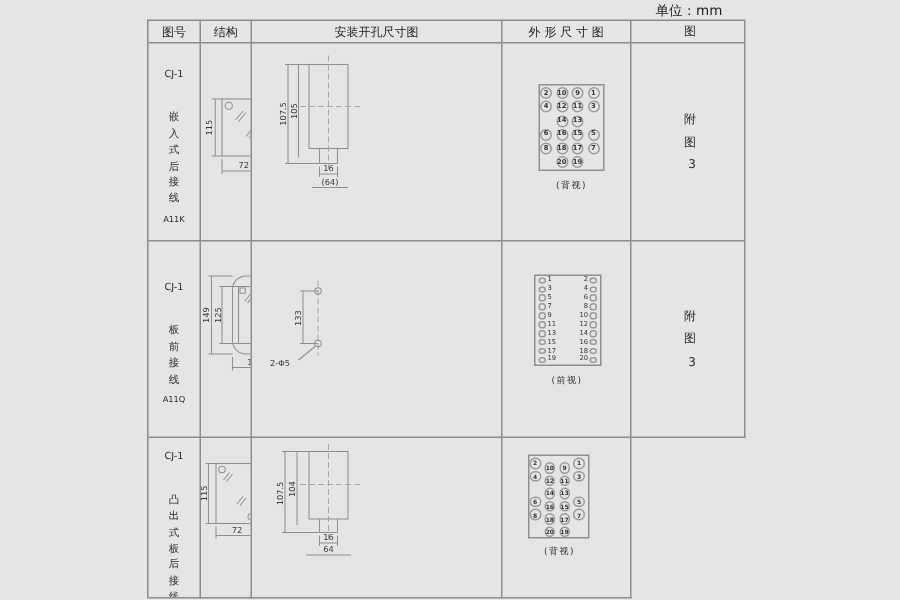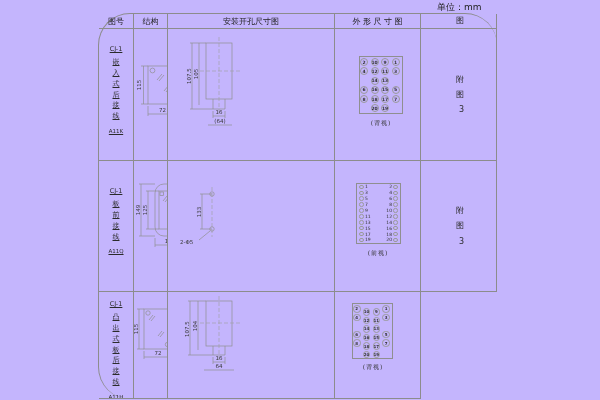--- a/index.html
+++ b/index.html
@@ -1,30 +1,30 @@
 <!DOCTYPE html>
 <html><head>
 <meta charset="utf-8">
 <style>
   html,body{margin:0;padding:0;background:#fff;}
-  .canvas{position:relative;width:600px;height:400px;background:#c4b5fd;overflow:hidden;
+  .canvas{position:relative;width:600px;height:400px;background:#e5e5e5;overflow:hidden;
           font-family:"DejaVu Sans","Liberation Sans",sans-serif;color:#2b2b2b;}
   .unit{position:absolute;left:437px;top:1px;font-size:9px;color:#222;}
   .tbl{position:absolute;left:98px;top:13px;display:grid;
        grid-template-columns:35px 34px 167px 86px 76px;
        grid-template-rows:15px 132px 131px 107px;
-       border-left:1px solid #8c8c8c;border-top:1px solid #8c8c8c;border-radius:32px;}
+       border-left:1px solid #8c8c8c;border-top:1px solid #8c8c8c;}
   .c{position:relative;border-right:1px solid #8c8c8c;border-bottom:1px solid #8c8c8c;
      box-sizing:border-box;overflow:hidden;}
   .hc{display:flex;align-items:center;justify-content:center;font-size:8px;color:#222;}
   .fig{display:flex;align-items:center;justify-content:center;}
   .fig span{width:11px;font-size:8px;line-height:1.9;text-align:right;word-break:break-all;}
-  .str{display:flex;flex-direction:column;align-items:center;text-decoration:underline;}
+  .str{display:flex;flex-direction:column;align-items:center;}
   .str .model{font-size:6.5px;}
-  .str .desc{width:9px;font-size:7px;line-height:1.55;text-align:center;word-break:break-all;margin-top:4px;}
+  .str .desc{width:9px;font-size:7px;line-height:1.55;text-align:center;word-break:break-all;margin-top:20px;}
   .str .code{font-size:5.5px;margin-top:6px;}
   svg.draw{position:absolute;left:0;top:0;}
   svg .ln{stroke:#8f8f8f;fill:none;stroke-width:0.7;}
   svg .dash{stroke:#9f9f9f;fill:none;stroke-width:0.6;stroke-dasharray:4 2;}
   svg text{fill:#3a3a3a;font-size:5.5px;stroke:none;font-family:"DejaVu Sans",sans-serif;}
   .tbox{position:absolute;border:1px solid #8f8f8f;box-sizing:border-box;}
   .tg{position:absolute;display:grid;}
   .circ{display:flex;align-items:center;justify-content:center;width:8px;height:8px;
         border:1px solid #9a9a9a;border-radius:50%;font-size:4.5px;color:#333;box-sizing:border-box;}
   .circ.sm{width:7.5px;height:7.5px;font-size:4px;}

